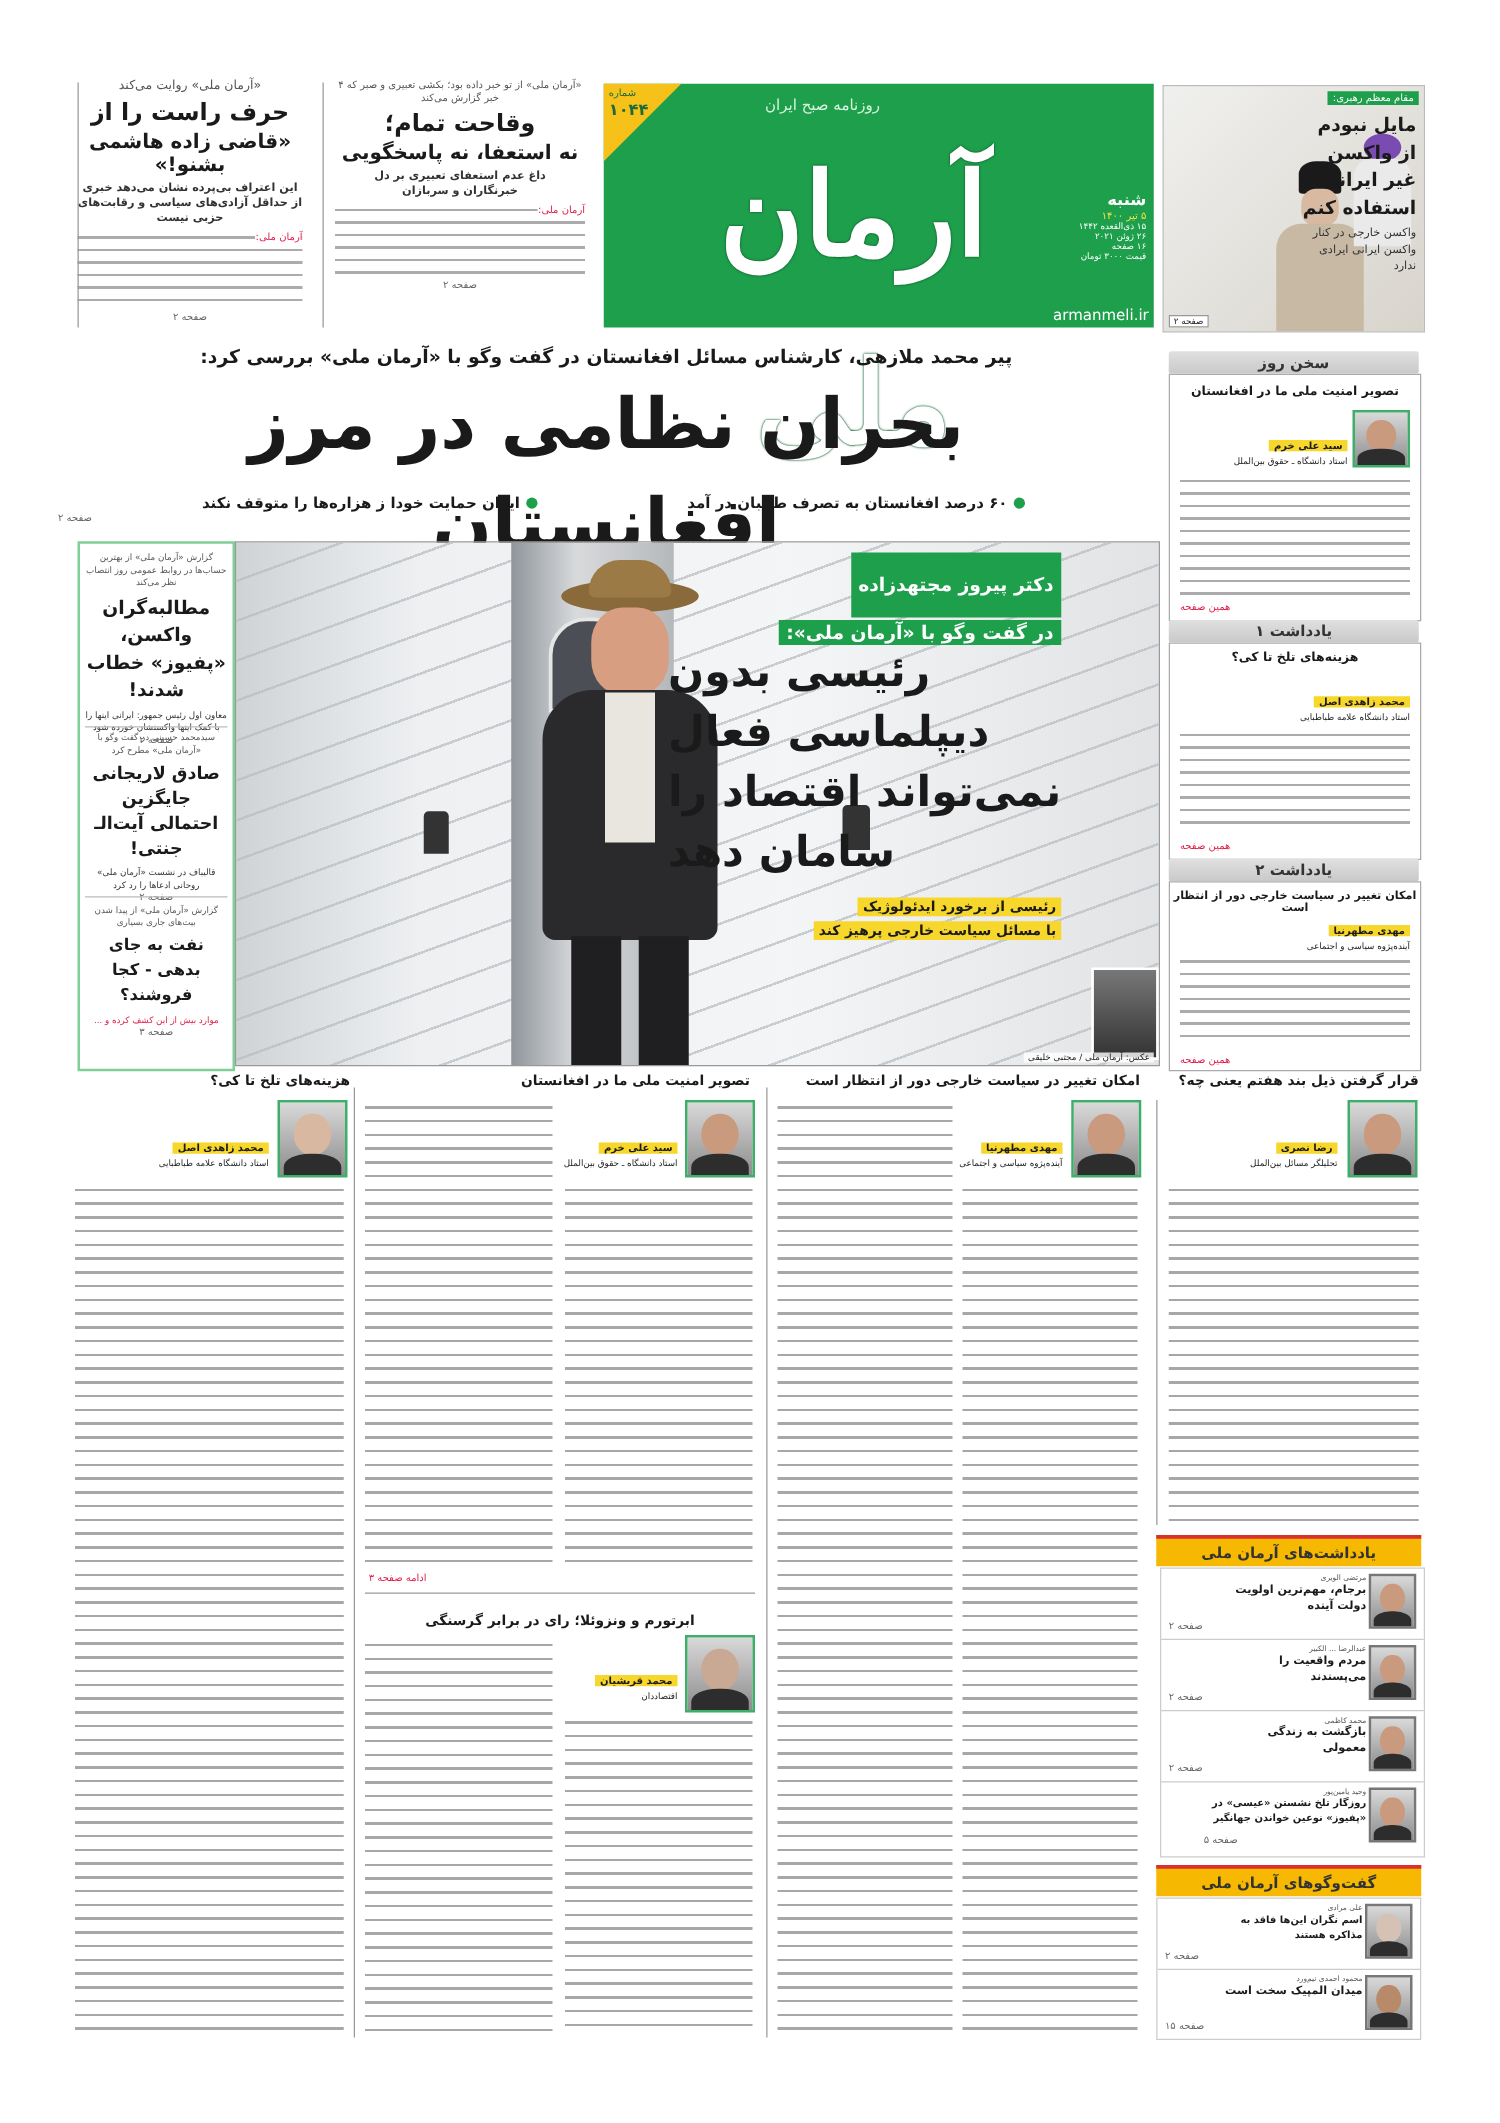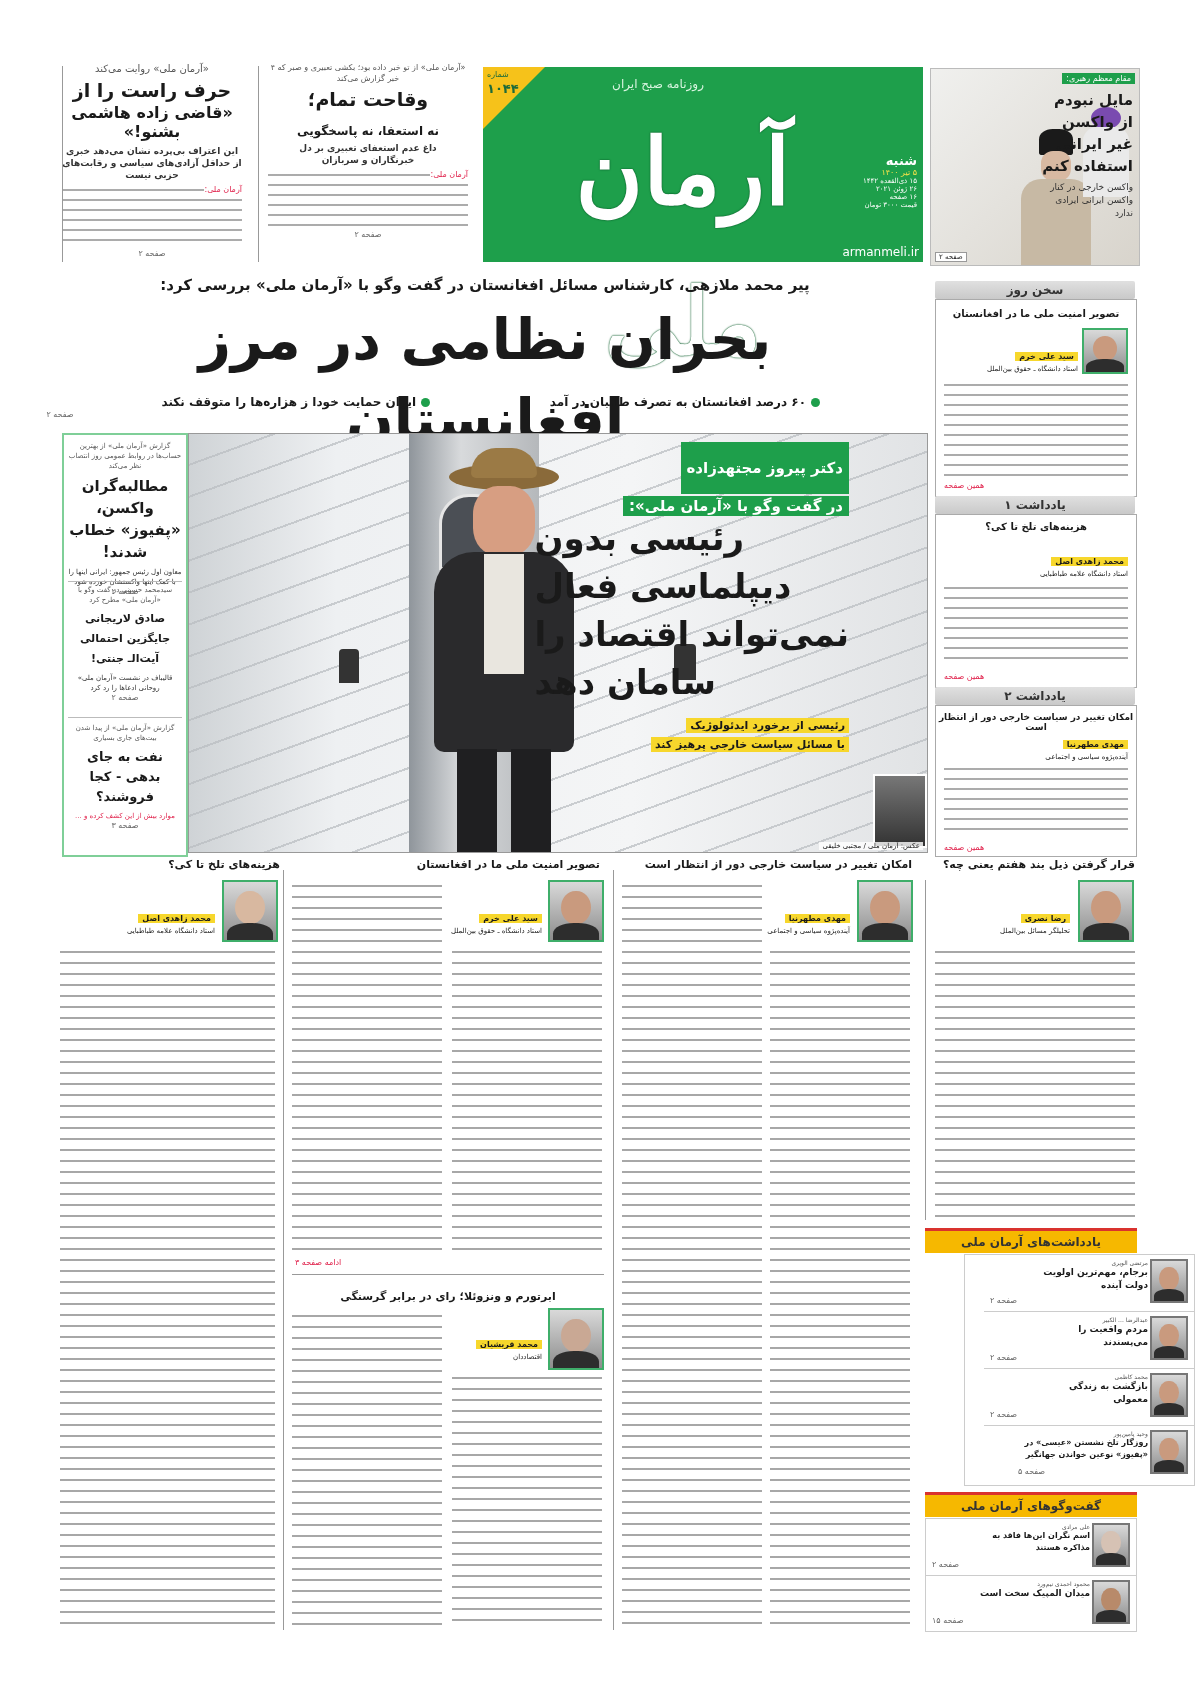--- a/index.html
+++ b/index.html
@@ -37,21 +37,21 @@
     <div class="lines tight" style="left:0;right:0;top:0;height:62px;"></div>
   </div>
   <div class="pgref">صفحه ۲</div>
 </div>
 <div class="vrule" style="left:258px;top:66px;height:196px;"></div>
 <div class="vrule" style="left:62px;top:66px;height:196px;"></div>
 
 <div class="abs" style="left:268px;top:62px;width:200px;height:200px;">
   <div class="kicker" style="font-size:8px;line-height:11px;">«آرمان ملی» از تو خبر داده بود؛ بکشی تعبیری و صبر که ۴ خبر گزارش می‌کند</div>
   <div class="bold center" style="font-size:19px;margin-top:4px;">وقاحت تمام؛</div>
-  <div class="bold center" style="font-size:12px;margin-top:14px;">نه استعفا، نه پاسخگویی</div>
+  <div class="bold center" style="font-size:16px;margin-top:2px;">نه استعفا، نه پاسخگویی</div>
   <div class="sub" style="font-size:9px;line-height:12px;margin-top:4px;padding:0 30px;">داغ عدم استعفای تعبیری بر دل خبرنگاران و سربازان</div>
   <div style="position:relative;height:60px;margin-top:4px;">
     <span style="position:absolute;right:0;top:0;font-size:8px;color:#e0204a;background:#fff;z-index:2;">آرمان ملی:</span>
     <div class="lines tight" style="left:0;right:0;top:0;height:58px;"></div>
   </div>
   <div class="pgref">صفحه ۲</div>
 </div>
 
 <div class="abs" style="left:483px;top:67px;width:440px;height:195px;background:#1e9f4b;">
   <div class="abs" style="left:0;top:0;width:0;height:0;border-top:62px solid #f6c21a;border-right:62px solid transparent;"></div>
@@ -137,21 +137,21 @@
 <div class="abs" style="left:62px;top:433px;width:122px;height:420px;border:2px solid #7fcf98;background:#fff;">
   <div style="padding:6px 4px 0;">
     <div class="kicker" style="font-size:7px;line-height:10px;">گزارش «آرمان ملی» از بهترین حساب‌ها در روابط عمومی روز انتصاب نظر می‌کند</div>
     <div class="bold center" style="font-size:15px;line-height:22px;margin-top:4px;">مطالبه‌گران واکسن، «پفیوز» خطاب شدند!</div>
     <div class="center" style="font-size:7px;line-height:10px;margin-top:4px;color:#333;">معاون اول رئیس جمهور: ایرانی اینها را با کمک اینها واکسنشان خورده شود</div>
     <div class="pgref">صفحه ۲</div>
   </div>
   <div class="hrule" style="left:4px;right:4px;top:146px;"></div>
   <div style="position:absolute;top:150px;left:0;right:0;padding:0 4px;">
     <div class="kicker" style="font-size:7px;line-height:10px;">سیدمحمد حسینی در گفت وگو با «آرمان ملی» مطرح کرد</div>
-    <div class="bold center" style="font-size:11px;line-height:20px;margin-top:4px;">صادق لاریجانی جایگزین احتمالی آیت‌الـ جنتی!</div>
+    <div class="bold center" style="font-size:14px;line-height:20px;margin-top:4px;">صادق لاریجانی جایگزین احتمالی آیت‌الـ جنتی!</div>
     <div class="center" style="font-size:7px;line-height:10px;margin-top:4px;color:#333;">قالیباف در نشست «آرمان ملی» روحانی ادعاها را رد کرد</div>
     <div class="pgref">صفحه ۲</div>
   </div>
   <div class="hrule" style="left:4px;right:4px;top:282px;"></div>
   <div style="position:absolute;top:288px;left:0;right:0;padding:0 4px;">
     <div class="kicker" style="font-size:7px;line-height:10px;">گزارش «آرمان ملی» از پیدا شدن بیت‌های جاری بسیاری</div>
     <div class="bold center" style="font-size:13px;line-height:20px;margin-top:4px;">نفت به جای بدهی - کجا فروشند؟</div>
     <div class="center" style="font-size:7px;line-height:10px;margin-top:4px;color:#e0204a;">موارد بیش از این کشف کرده و ...</div>
     <div class="pgref">صفحه ۳</div>
   </div>
@@ -254,21 +254,21 @@
     <div class="shoulders"></div>
   </div>
 <div class="abs" style="left:470px;top:1332px;width:72px;text-align:right;">
   <span class="tag-yellow" style="font-size:8px;">محمد قریشیان</span>
   <div style="font-size:7px;margin-top:2px;">اقتصاددان</div>
 </div>
 <div class="lines" style="left:452px;top:1372px;width:150px;height:256px;"></div>
 <div class="lines" style="left:292px;top:1310px;width:150px;height:318px;"></div>
 
 <div class="orangehdr" style="left:925px;top:1228px;width:212px;">یادداشت‌های آرمان ملی</div>
-<div class="box" style="left:964px;top:1254px;width:210px;height:230px;border-color:#ccc;padding-left:19px;">
+<div class="box" style="left:928px;top:1254px;width:210px;height:230px;border-color:#ccc;">
   <div style="position:relative;height:56px;border-bottom:1px solid #ccc;">
     <div class="portrait" style="right:6px;top:4px;width:34px;height:40px;border-color:#777;">
         <div class="head"></div>
         <div class="shoulders"></div>
       </div>
     <div class="abs" style="right:46px;top:4px;text-align:right;">
       <div style="font-size:6px;color:#555;">مرتضی الویری</div>
       <div class="bold" style="font-size:9px;line-height:13px;width:110px;">برجام، مهم‌ترین اولویت دولت آینده</div>
     </div>
     <div class="abs pgref" style="left:6px;bottom:6px;">صفحه ۲</div>

